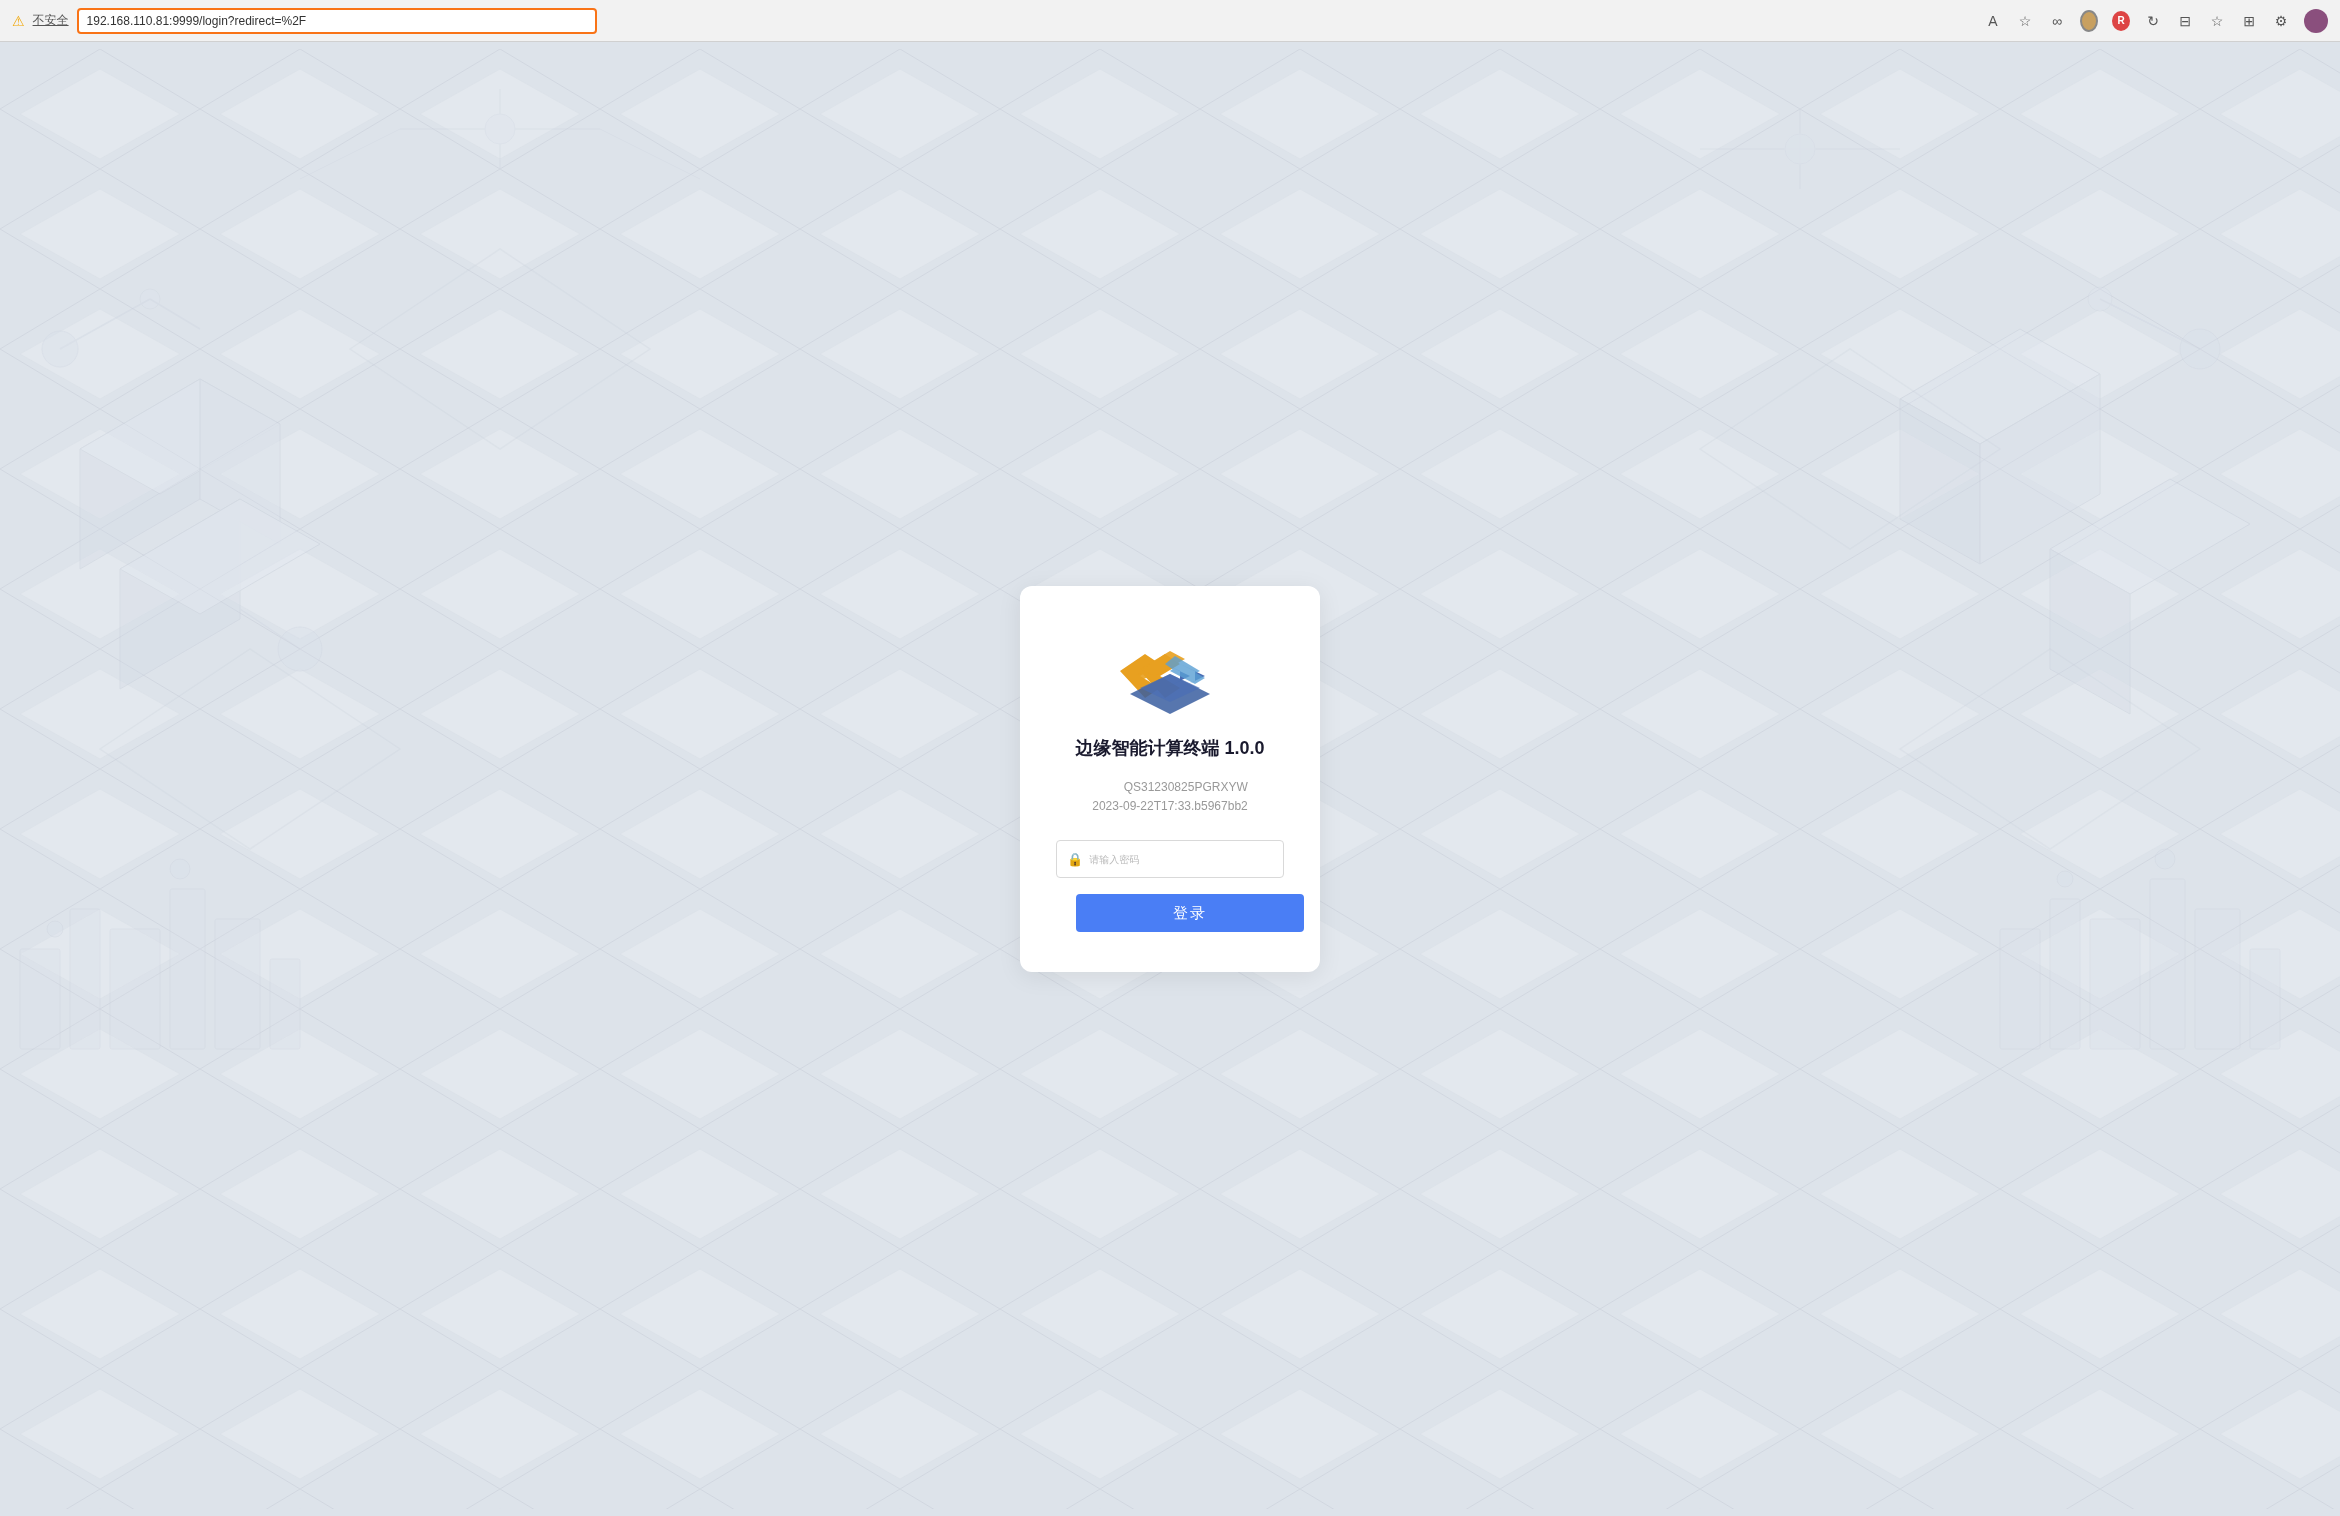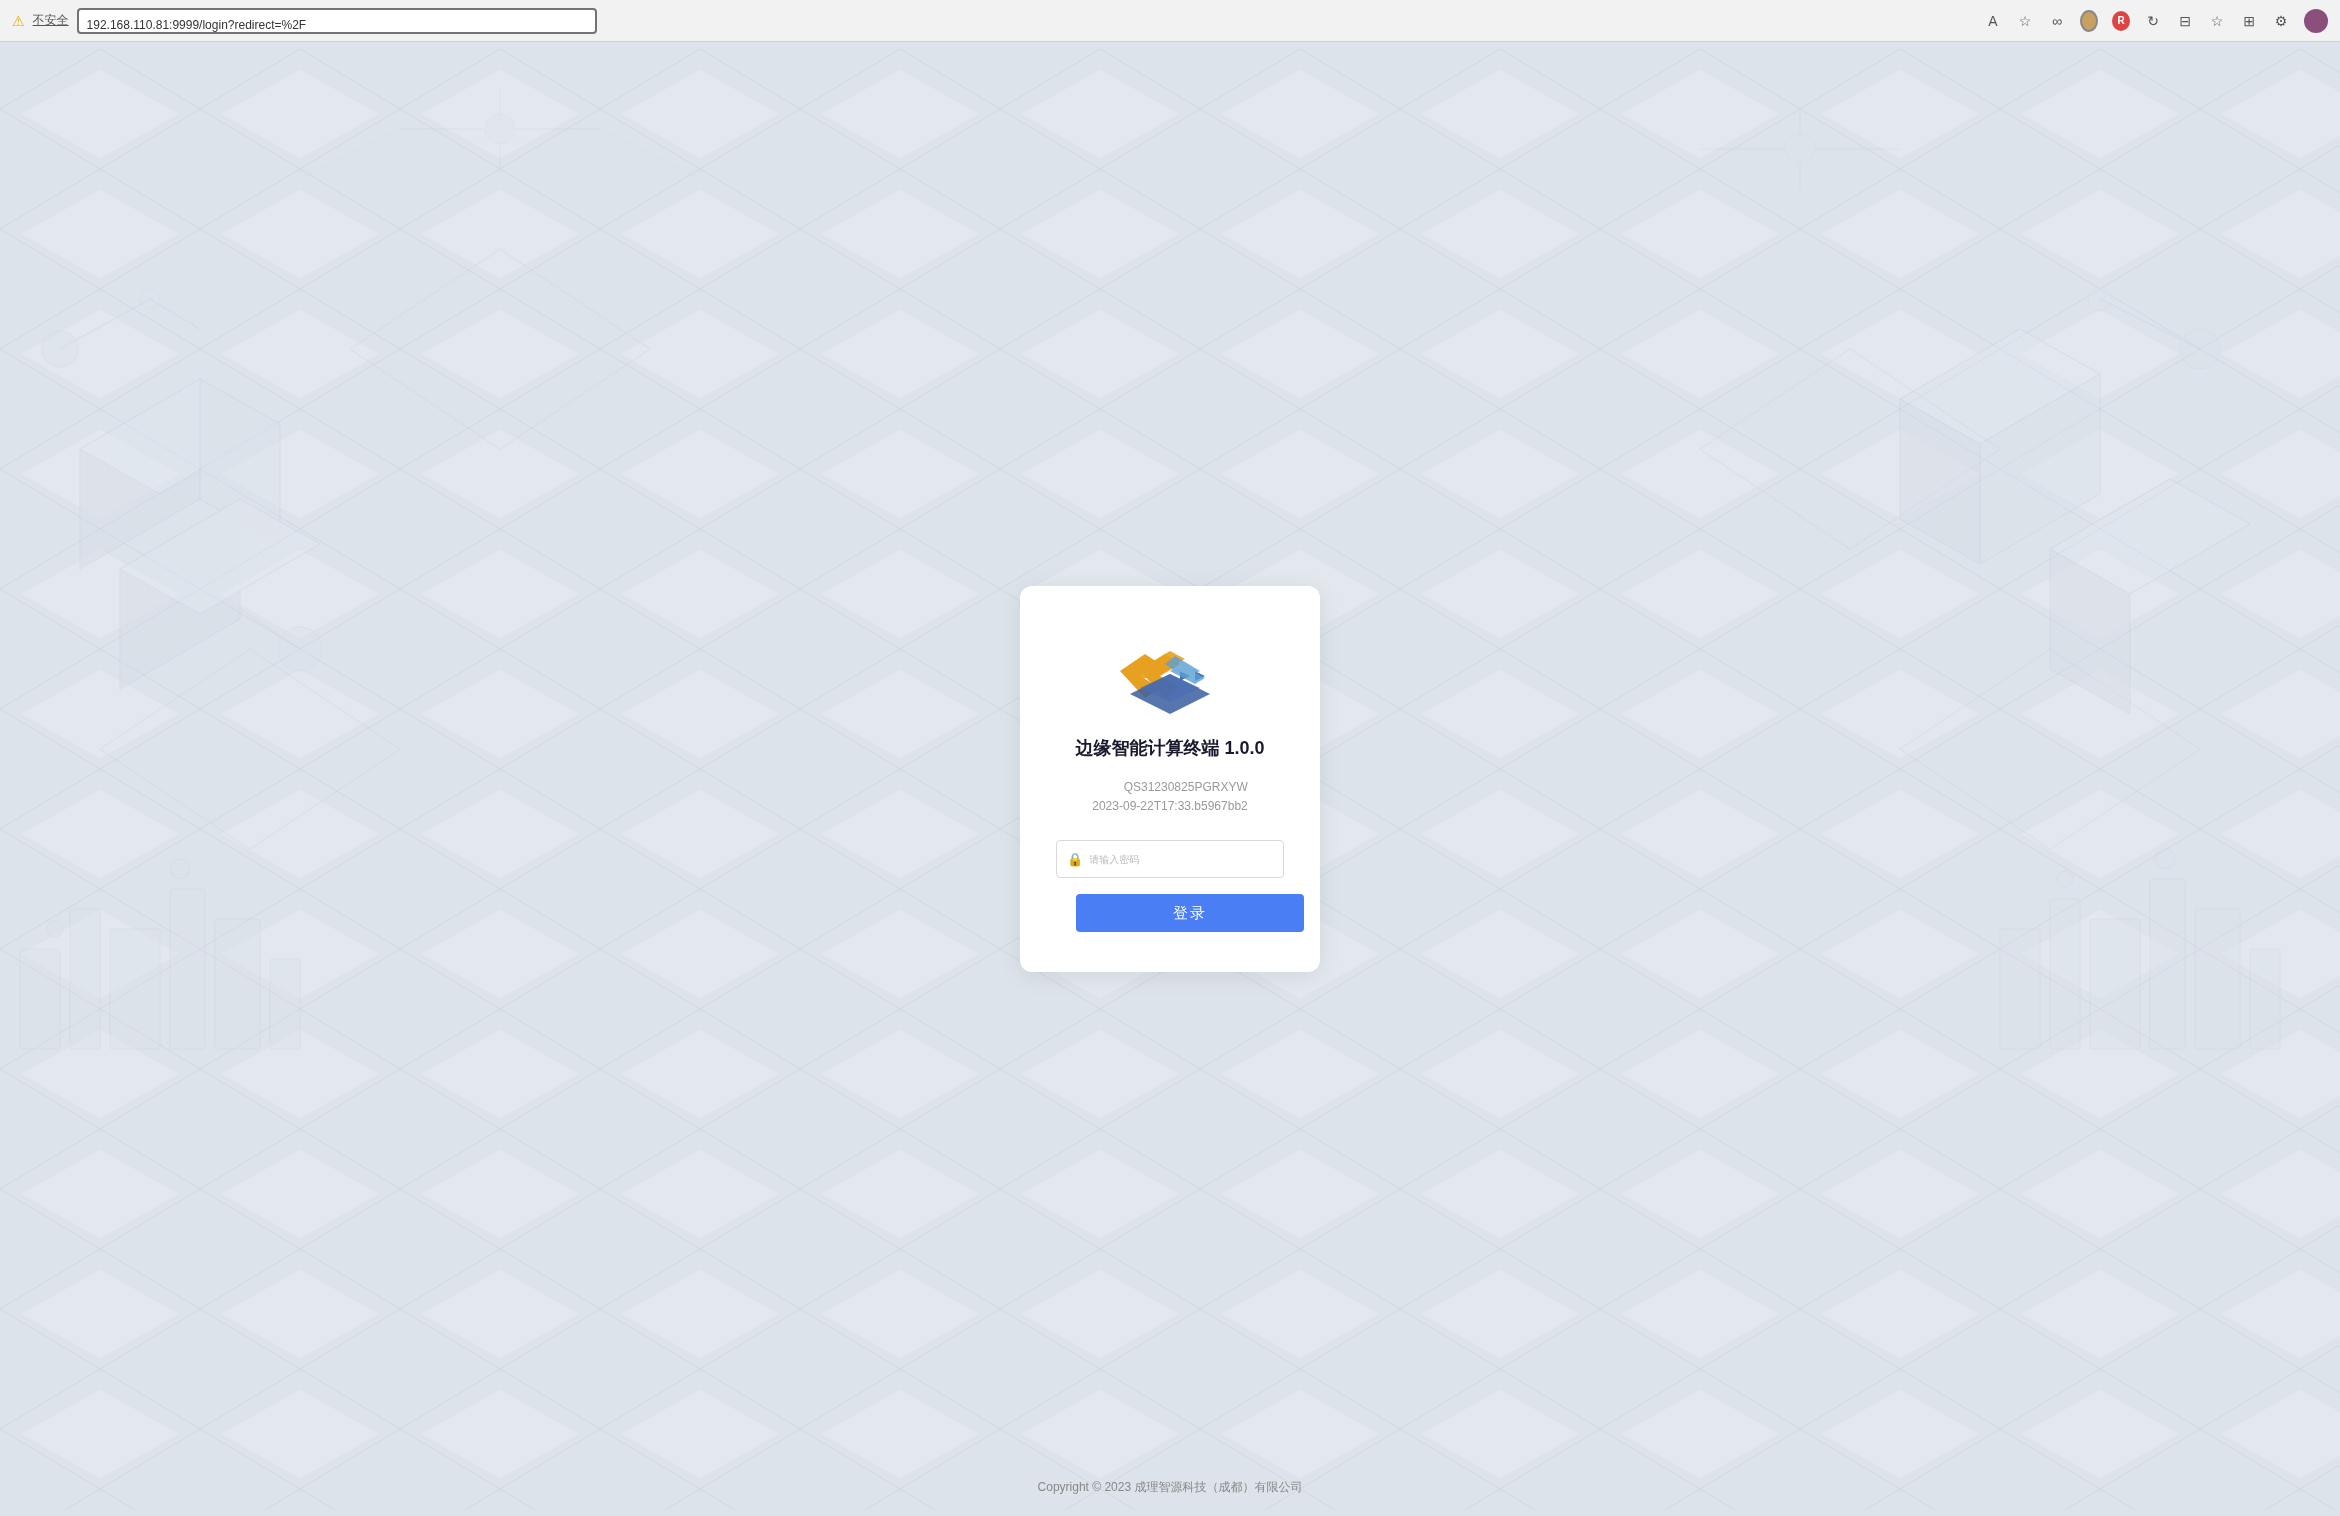--- a/index.html
+++ b/index.html
@@ -26,25 +26,25 @@
       text-decoration: underline;
     }
     .warning-triangle {
       color: #f0a500;
       font-size: 14px;
     }
     .browser-address-bar {
       flex: 1;
       max-width: 520px;
       height: 26px;
-      border: 2px solid #737373;
+      border: 2px solid #f97316;
       border-radius: 4px;
       background: white;
       display: flex;
-      align-items: flex-end;
+      align-items: center;
       padding: 0 8px;
       font-size: 12px;
       color: #333;
     }
     .browser-toolbar-icons {
       margin-left: auto;
       display: flex;
       align-items: center;
       gap: 14px;
     }
@@ -337,17 +337,14 @@
 
     <div class="password-field">
       <span class="lock-icon">🔒</span>
       <input type="password" placeholder="请输入密码" style="">
     </div>
 
     <button class="login-btn">登录</button>
 
   </div>
 
-  <div class="footer">
-    <span>Copyright © 2023 成理智源科技（成都）有限公司</span>
-  </div>
 
 </div>
 
 </body></html>

